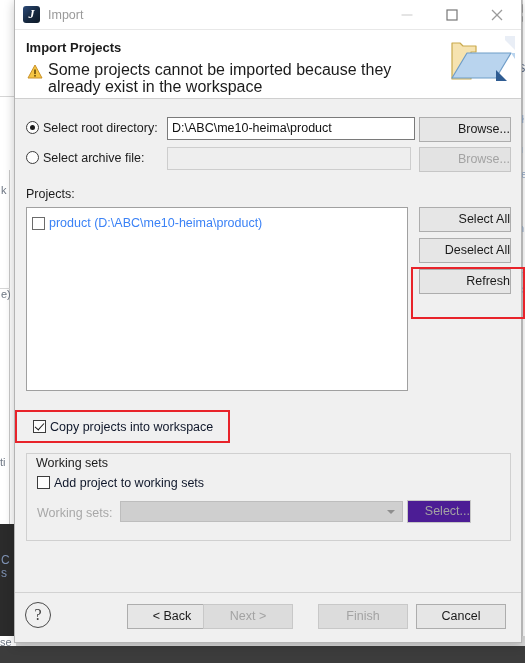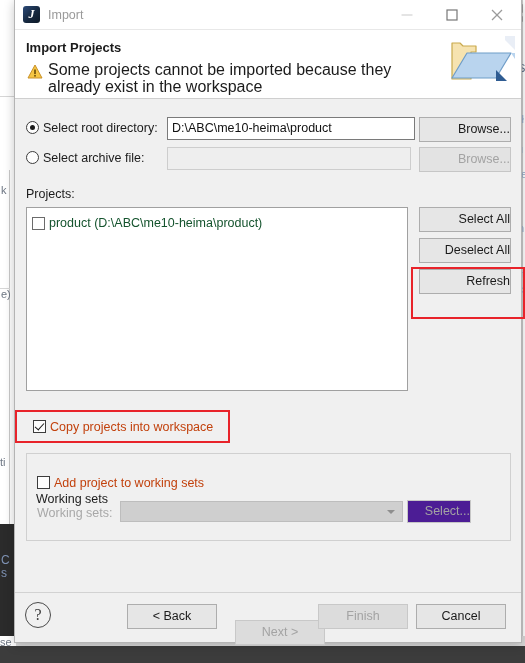--- a/index.html
+++ b/index.html
@@ -220,21 +220,21 @@
   
   .listbox {
     position: absolute;
     background: #ffffff;
     border: 1px solid #a0a0a0;
   }
   .list-item {
     position: absolute;
     left: 22px; top: 8px;
     font-size: 12.5px;
-    color: #14532d;
+    color: #3b82f6;
     white-space: nowrap;
   }
   .list-check {
     position: absolute;
     left: 5px; top: 9px;
     width: 13px; height: 13px;
     border: 1px solid #6b6b6b;
     background: #fff;
   }
 
@@ -250,21 +250,21 @@
   }
   .cb.checked::after {
     content: "";
     position: absolute;
     left: 3px; top: 0px;
     width: 4px; height: 8px;
     border: solid #1b1b1b;
     border-width: 0 1.6px 1.6px 0;
     transform: rotate(42deg);
   }
-  .cb-lbl { font-size: 12.5px; color: #c2410c; white-space: nowrap; }
+  .cb-lbl { font-size: 12.5px; color: #0f172a; white-space: nowrap; }
 
   
   .groupbox {
     position: absolute;
     border: 1px solid #d0d0d0;
   }
   .group-title {
     position: absolute;
     background: #f0f0f0;
     padding: 0 3px;
@@ -439,38 +439,38 @@
 
       <div class="btn" style="left:404px; top:108px; width:92px; height:25px; line-height:23px;">Select All</div>
       <div class="btn" style="left:404px; top:139px; width:92px; height:25px; line-height:23px;">Deselect All</div>
       <div class="btn" style="left:404px; top:170px; width:92px; height:25px; line-height:23px;padding-left:33px;">Refresh</div>
 
       <div class="row" style="left:18px; top:318px;">
         <span class="cb checked"></span><span class="cb-lbl">Copy projects into workspace</span>
       </div>
 
       <div class="groupbox" style="left:11px; top:354px; width:485px; height:88px;"></div>
-      <div class="group-title" style="left:18px; top:357px;margin-top:36px;">Working sets</div>
+      <div class="group-title" style="left:18px; top:357px;">Working sets</div>
 
       <div class="row" style="left:22px; top:374px;">
         <span class="cb"></span><span class="cb-lbl">Add project to working sets</span>
       </div>
 
       <div class="lbl-dim" style="left:22px; top:407px;">Working sets:</div>
       <div class="combo" style="left:105px; top:402px; width:283px;">
         <span style="font-size:12.5px;color:#9c9c9c;padding-left:4px;line-height:19px;display:inline-block;"></span>
         <span class="arrow"></span>
       </div>
       <div class="btn disabled" style="left:392px; top:401px; width:64px; height:23px; line-height:21px; background:#4c1d95;">Select...</div>
     </div>
 
     <div class="footer">
       <div class="help-btn">?</div>
       <div class="fbtn" style="left:112px;">&lt; Back</div>
-      <div class="fbtn disabled" style="left:220px;margin-top:16px;">Next &gt;</div>
+      <div class="fbtn disabled" style="left:188px;">Next &gt;</div>
       <div class="fbtn disabled" style="left:303px;">Finish</div>
       <div class="fbtn" style="left:401px;">Cancel</div>
     </div>
   </div>
 
   <div class="redbox" style="left:411px; top:267px; width:114px; height:52px;"></div>
   <div class="redbox" style="left:15px; top:410px; width:215px; height:33px;"></div>
 
 </div>
 

